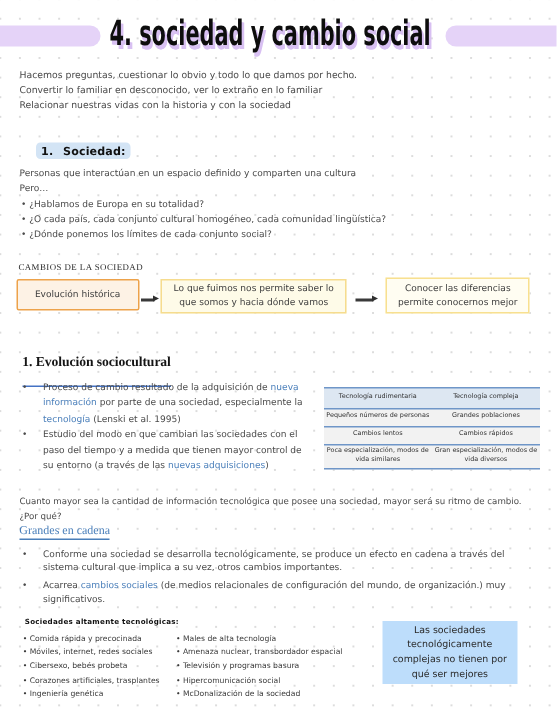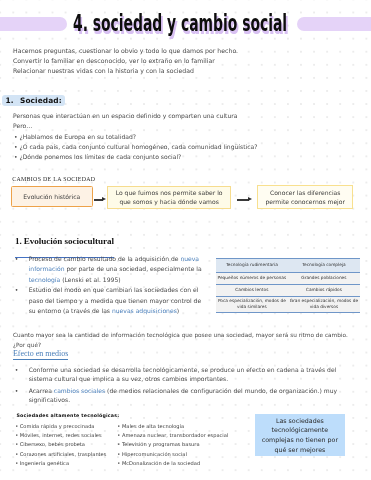--- a/index.html
+++ b/index.html
@@ -23,21 +23,21 @@
     font-size:23.2px;color:#0d0d0d;line-height:16px;white-space:nowrap;
     display:inline-block;transform:scaleX(0.666);transform-origin:left top;
     text-shadow:1.6px 2.6px 0 #d8c0f2, 2.4px 2.6px 0 #d8c0f2;}
 
   
   .intro{position:absolute;left:13px;top:46px;width:340px;
     font-size:6.2px;line-height:9.8px;color:#4a4a4a;}
   .intro div{white-space:nowrap;}
 
   
-  .h-soc{position:absolute;left:2px;top:94.8px;height:11px;line-height:11px;
+  .h-soc{position:absolute;left:24px;top:94.8px;height:11px;line-height:11px;
     background:#d3e4f5;border-radius:3px;padding:0 3.4px;
     font-size:7.4px;font-weight:bold;color:#111;letter-spacing:0.1px;}
 
   .soc-body{position:absolute;left:13px;top:111.2px;width:350px;font-size:6.05px;line-height:10.25px;color:#4a4a4a;}
   .soc-body div{white-space:nowrap;}
   .soc-body .bul{padding-left:6.2px;text-indent:-6.2px;margin-left:1px;}
 
   
   .h-cambios{position:absolute;left:12.3px;top:176.2px;font-family:"Liberation Serif",serif;
     font-size:5.9px;color:#2a2a2a;letter-spacing:0.3px;}
@@ -157,21 +157,21 @@
       <div>Estudio del modo en que cambian las sociedades con el</div>
       <div>paso del tiempo y a medida que tienen mayor control de</div>
       <div><span>su entorno (a través de las </span><span class="blue">nuevas adquisiciones</span><span>)</span></div>
     </div>
   </div>
 
   <div class="q">
     <div>Cuanto mayor sea la cantidad de información tecnológica que posee una sociedad, mayor será su ritmo de cambio.</div>
     <div>¿Por qué?</div>
   </div>
-  <div class="qlink">Efecto en medios</div>
+  <div class="qlink">Grandes en cadena</div>
 
   <div class="bl2">
     <div class="li">
         <span class="b">•</span>
       <div>Conforme una sociedad se desarrolla tecnológicamente, se produce un efecto en cadena a través del</div>
       <div>sistema cultural que implica a su vez, otros cambios importantes.</div>
     </div>
     <div class="li">
         <span class="b">•</span>
       <div><span>Acarrea </span><span class="blue">cambios sociales</span><span> (de medios relacionales de configuración del mundo, de organización.) muy</span></div>

